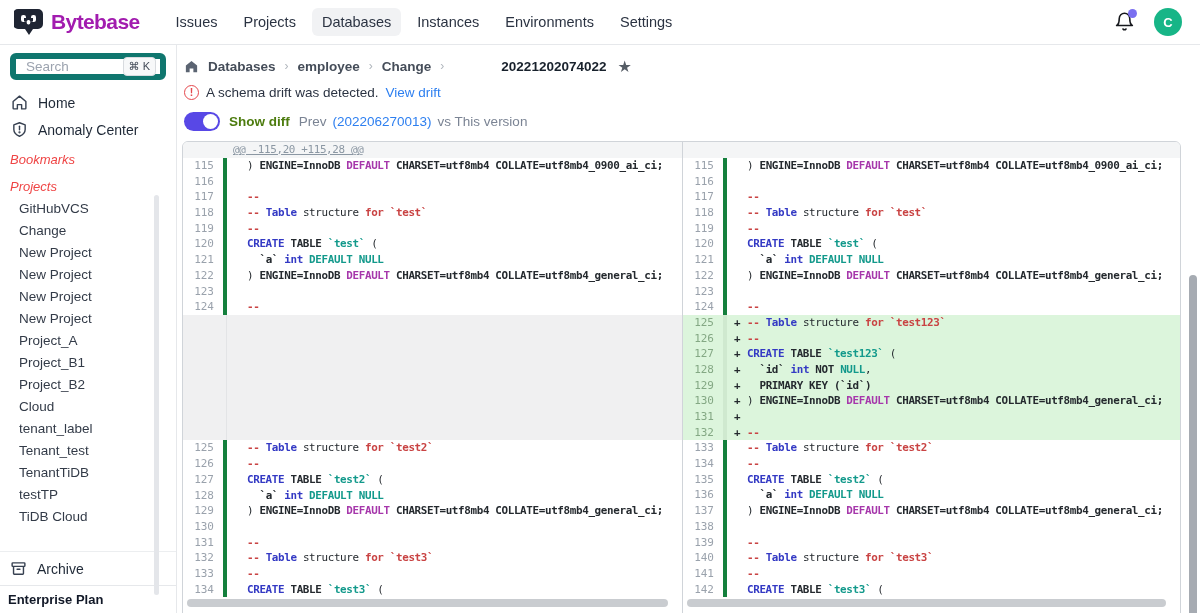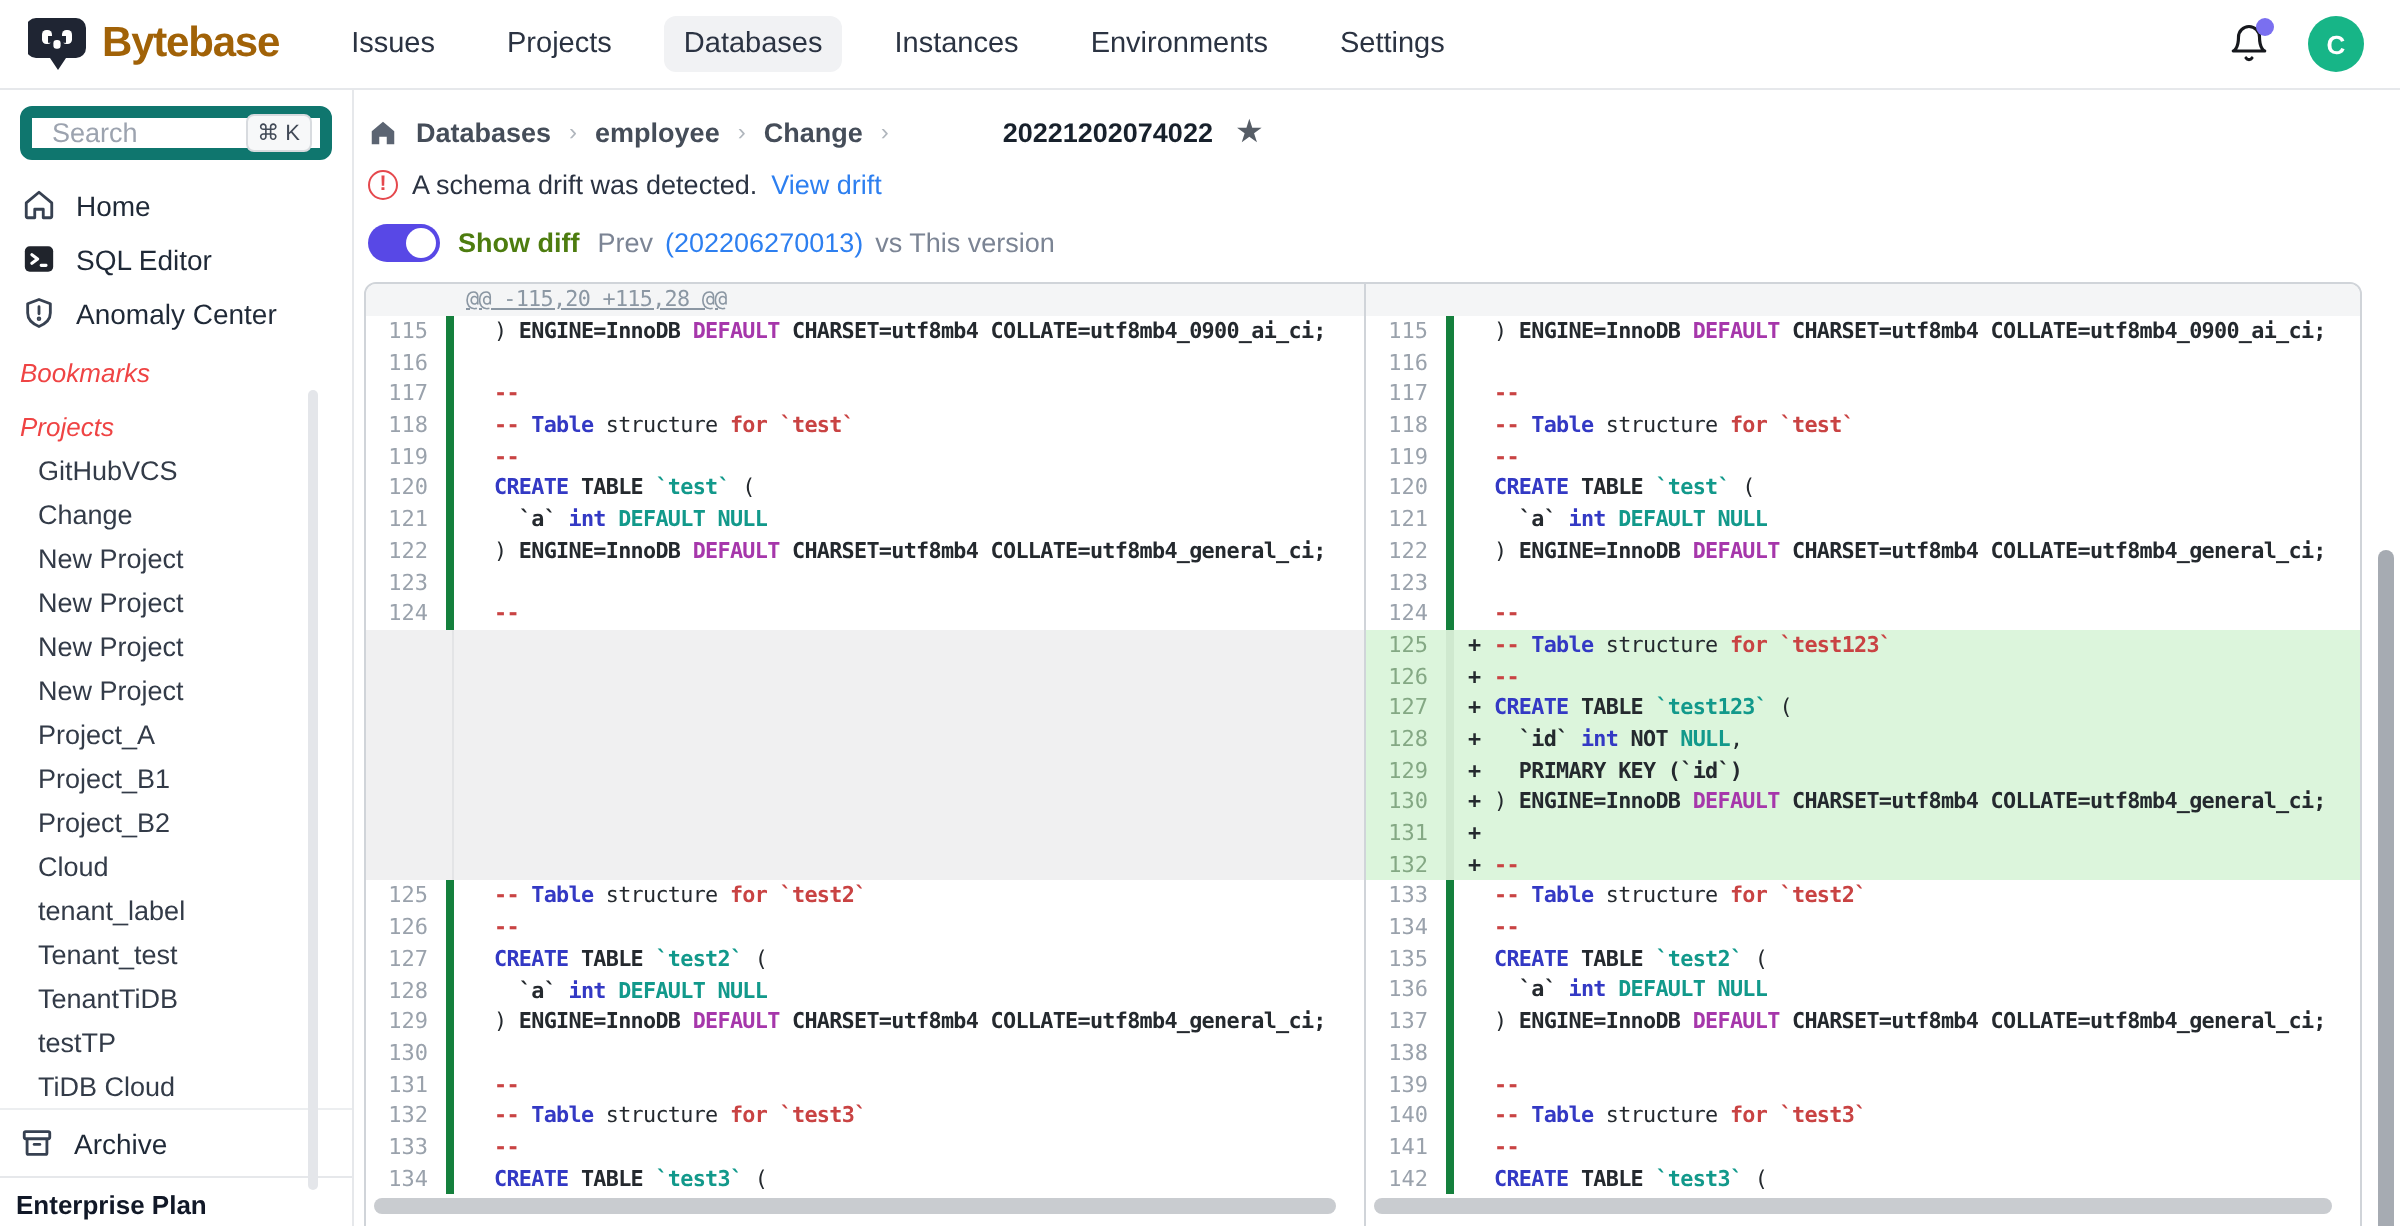--- a/index.html
+++ b/index.html
@@ -3,22 +3,22 @@
 <meta charset="utf-8">
 <style>
   * { margin:0; padding:0; box-sizing:border-box; }
   html,body { width:1200px; height:613px; overflow:hidden; background:#fff;
               font-family:"Liberation Sans", sans-serif; }
 
   
   .top-header { height:45px; display:flex; align-items:center; padding:0 18px 0 14px;
                 border-bottom:1px solid #e6e8eb; background:#fff; }
   .brand { display:flex; align-items:center; gap:7px; cursor:pointer; }
-  .brand-text { font-size:21px; font-weight:800; color:#a16207; letter-spacing:-0.6px; }
-  .main-nav { display:flex; align-items:flex-end; gap:16px; margin-left:26px; }
+  .brand-text { font-size:21px; font-weight:800; color:#a21caf; letter-spacing:-0.6px; }
+  .main-nav { display:flex; align-items:flex-end; gap:6px; margin-left:26px; }
   .nav-item { font-size:14.5px; color:#2b3342; padding:6px 10px; border-radius:6px;
               font-weight:500; cursor:pointer; white-space:nowrap; }
   .nav-item.active { background:#f1f2f4; }
   .header-right { margin-left:auto; display:flex; align-items:center; gap:18px; }
   .bell-wrap { position:relative; width:22px; height:22px; cursor:pointer; }
   .bell-dot { position:absolute; top:-2px; right:-1px; width:9px; height:9px;
               border-radius:50%; background:#7a6ff0; }
   .avatar { width:28px; height:28px; border-radius:50%; background:#17b587; color:#fff;
             font-size:13px; font-weight:700; display:flex; align-items:center;
             justify-content:center; cursor:pointer; }
@@ -152,30 +152,20 @@
 
     <div class="side-item">
       <span class="ic">
         <svg width="17" height="17" viewBox="0 0 24 24" fill="none" stroke="#374151" stroke-width="2" stroke-linejoin="round">
           <path d="M3 10.5 12 3l9 7.5V20a1 1 0 0 1-1 1h-5v-6h-6v6H4a1 1 0 0 1-1-1z"></path>
         </svg>
       </span>
       <span>Home</span>
     </div>
 
-    <div class="side-item">
-      <span class="ic">
-        <svg width="17" height="17" viewBox="0 0 24 24">
-          <rect x="2" y="3" width="20" height="18" rx="3.5" fill="#20242c"></rect>
-          <path d="M7 9l4 3-4 3" stroke="#fff" stroke-width="2.2" fill="none" stroke-linecap="round" stroke-linejoin="round"></path>
-          <rect x="12.5" y="15.4" width="5.5" height="2.2" rx="1" fill="#fff"></rect>
-        </svg>
-      </span>
-      <span>SQL Editor</span>
-    </div>
 
     <div class="side-item">
       <span class="ic">
         <svg width="17" height="17" viewBox="0 0 24 24" fill="none" stroke="#374151" stroke-width="2" stroke-linejoin="round">
           <path d="M12 2.5 20 5.5v6.5c0 4.5-3.4 7.6-8 9.5-4.6-1.9-8-5-8-9.5V5.5z"></path>
           <line x1="12" y1="7.5" x2="12" y2="12.5" stroke-linecap="round"></line>
           <circle cx="12" cy="16" r="0.6" fill="#374151"></circle>
         </svg>
       </span>
       <span>Anomaly Center</span>

